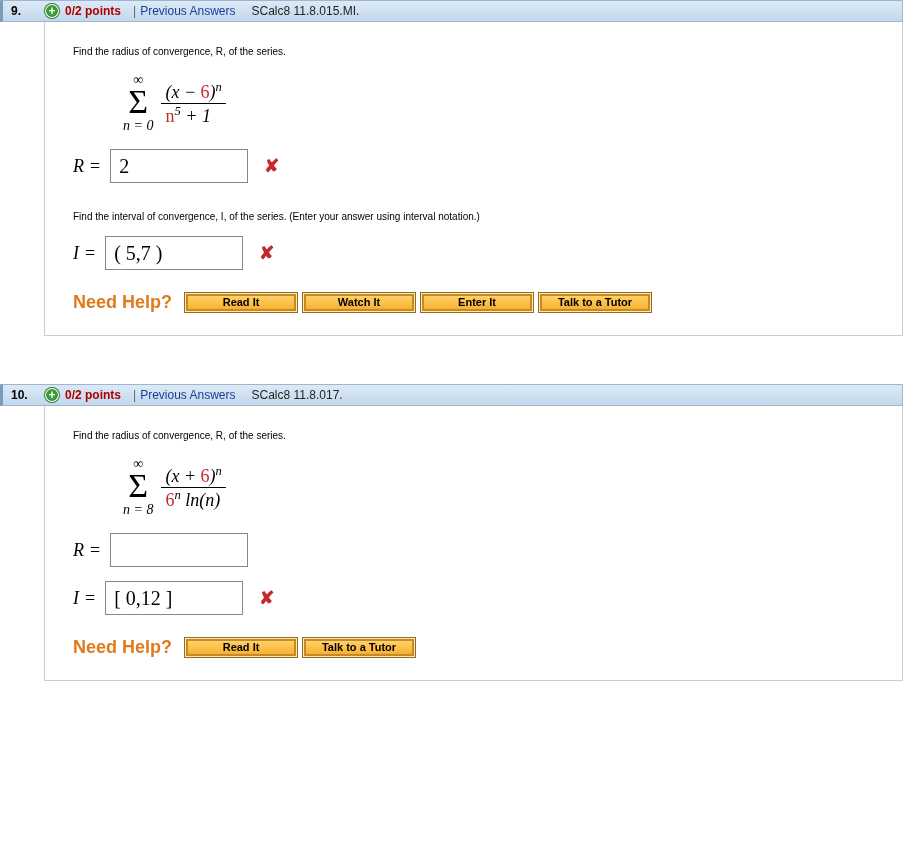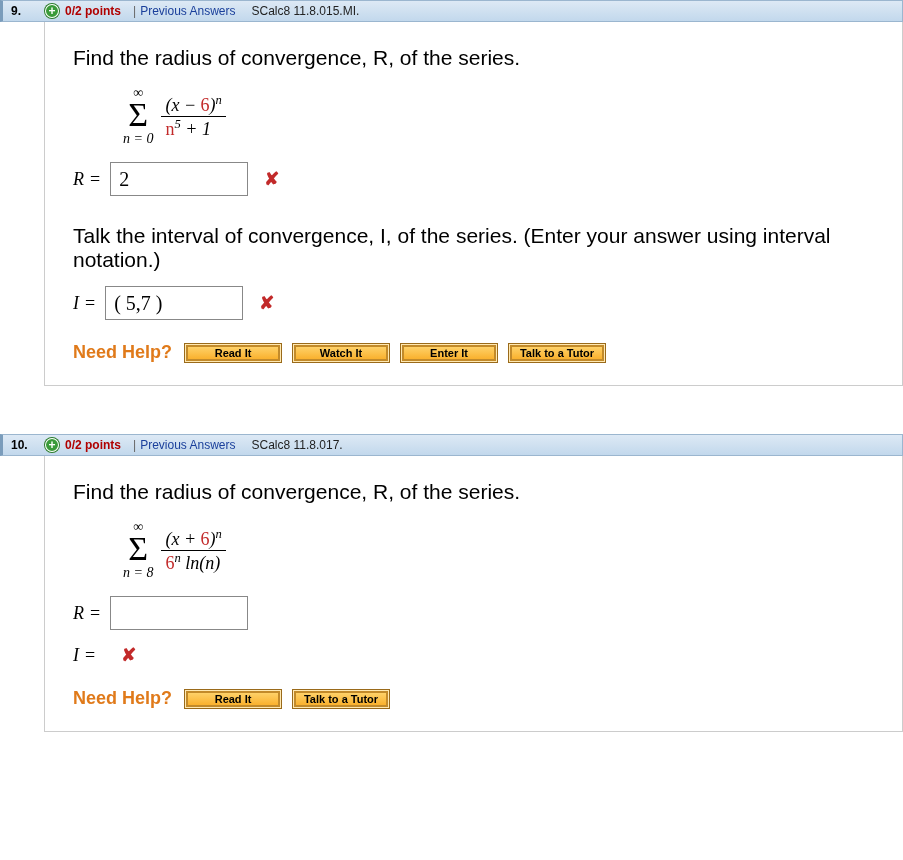--- a/index.html
+++ b/index.html
@@ -60,21 +60,21 @@
     color: #222;
   }
   .q-body {
     border-left: 1px solid #ccc;
     border-right: 1px solid #ccc;
     border-bottom: 1px solid #ccc;
     margin-left: 44px;
     padding: 20px 28px 22px 28px;
   }
   .prompt {
-    font-size: 21px;
+    font-size: 10px;
     margin: 4px 0 14px 0;
     color: #000;
   }
   .series-wrap {
     margin: 6px 0 16px 50px;
   }
   .series {
     display: inline-flex;
     align-items: center;
     font-family: "Times New Roman", serif;
@@ -149,43 +149,42 @@
   }
   .x-mark {
     color: #c22a2a;
     font-weight: bold;
     font-size: 18px;
     margin-left: 16px;
     font-family: Arial, sans-serif;
   }
   .help-row {
     display: flex;
-    align-items: center;
     margin-top: 22px;
   }
   .need-help {
     color: #e07a1a;
     font-weight: bold;
     font-size: 18px;
     margin-right: 12px;
     font-family: Arial, sans-serif;
   }
   .help-btn {
     background: linear-gradient(#ffd977, #f9a91f);
     border: 1px solid #9a6a1a;
     outline: 2px solid #c28a2a;
     outline-offset: -4px;
     color: #000;
     font-size: 11px;
     font-weight: bold;
     font-family: Arial, sans-serif;
-    padding: 3px 0;
+    padding: 3px 8px;
     width: 96px;
     text-align: center;
-    margin-right: 10px;
+    margin-right: 4px;
     cursor: pointer;
     box-shadow: inset 0 0 0 1px #ffe9b3;
   }
 </style>
 </head>
 <body>
 
 <div id="root">
     <div class="question-block">
       <div class="q-header">
@@ -214,21 +213,21 @@
         </span>
       </span>
     </span>
   </div>
         <div class="answer-row">
     <span class="var-lbl">R</span>
     <span class="eq">=</span>
     <span class="ans-box">2</span>
     <span class="x-mark">✘</span>
   </div>
-        <div class="prompt" style="margin-top: 28px;">Talk the interval of convergence, I, of the series. (Enter your answer using interval notation.)</div>
+        <div class="prompt" style="margin-top: 28px;">Find the interval of convergence, I, of the series. (Enter your answer using interval notation.)</div>
         <div class="answer-row">
     <span class="var-lbl">I</span>
     <span class="eq">=</span>
     <span class="ans-box">( 5,7 )</span>
     <span class="x-mark">✘</span>
   </div>
         <div class="help-row">
           <span class="need-help">Need Help?</span>
           <span class="help-btn">Read It</span>
           <span class="help-btn">Watch It</span>
@@ -267,20 +266,21 @@
   </div>
         <div class="answer-row">
     <span class="var-lbl">R</span>
     <span class="eq">=</span>
     <span class="ans-box"></span>
 
   </div>
         <div class="answer-row">
     <span class="var-lbl">I</span>
     <span class="eq">=</span>
+    <span class="ans-box">[ 0,12 ]</span>
     <span class="x-mark">✘</span>
   </div>
         <div class="help-row">
           <span class="need-help">Need Help?</span>
           <span class="help-btn">Read It</span>
           <span class="help-btn">Talk to a Tutor</span>
         </div>
       </div>
     </div>
   </div>

